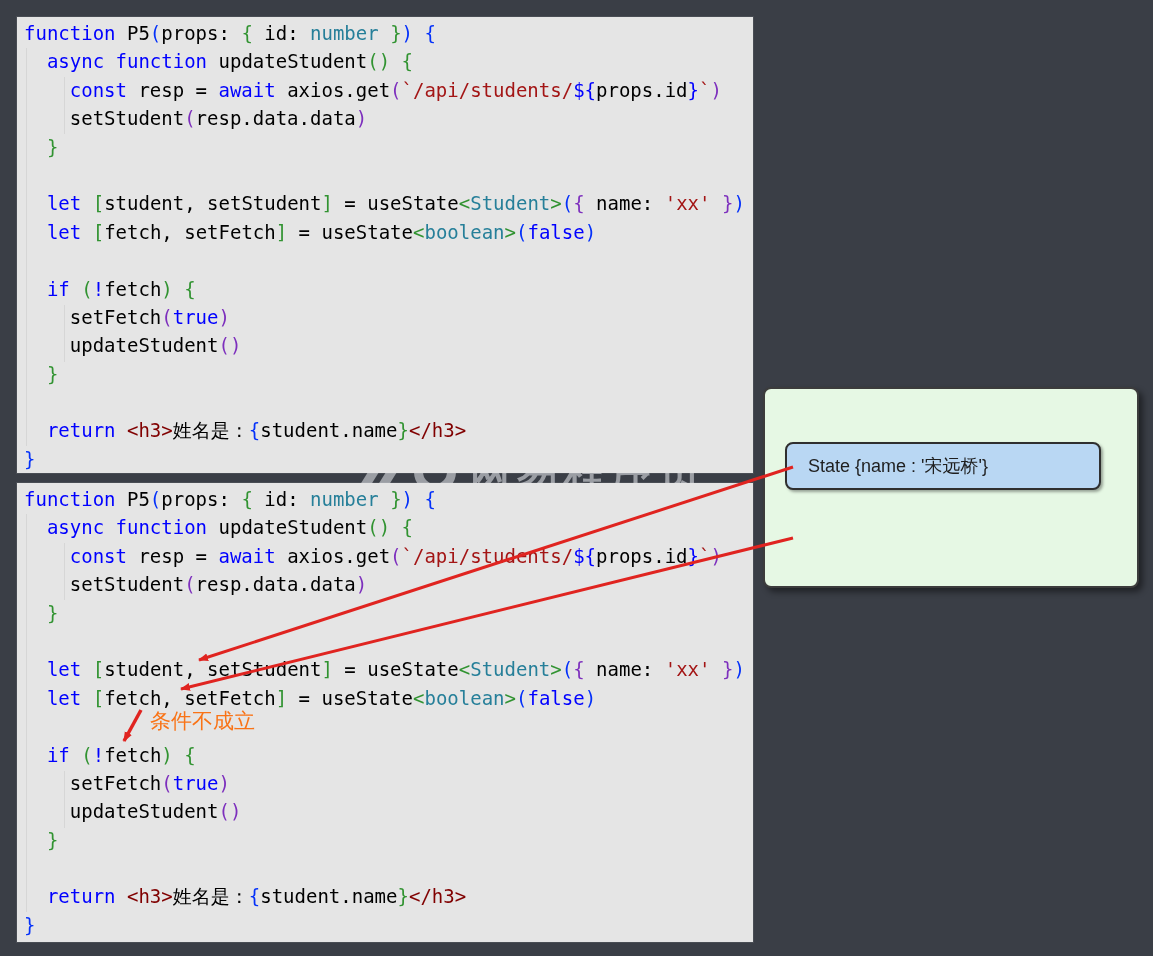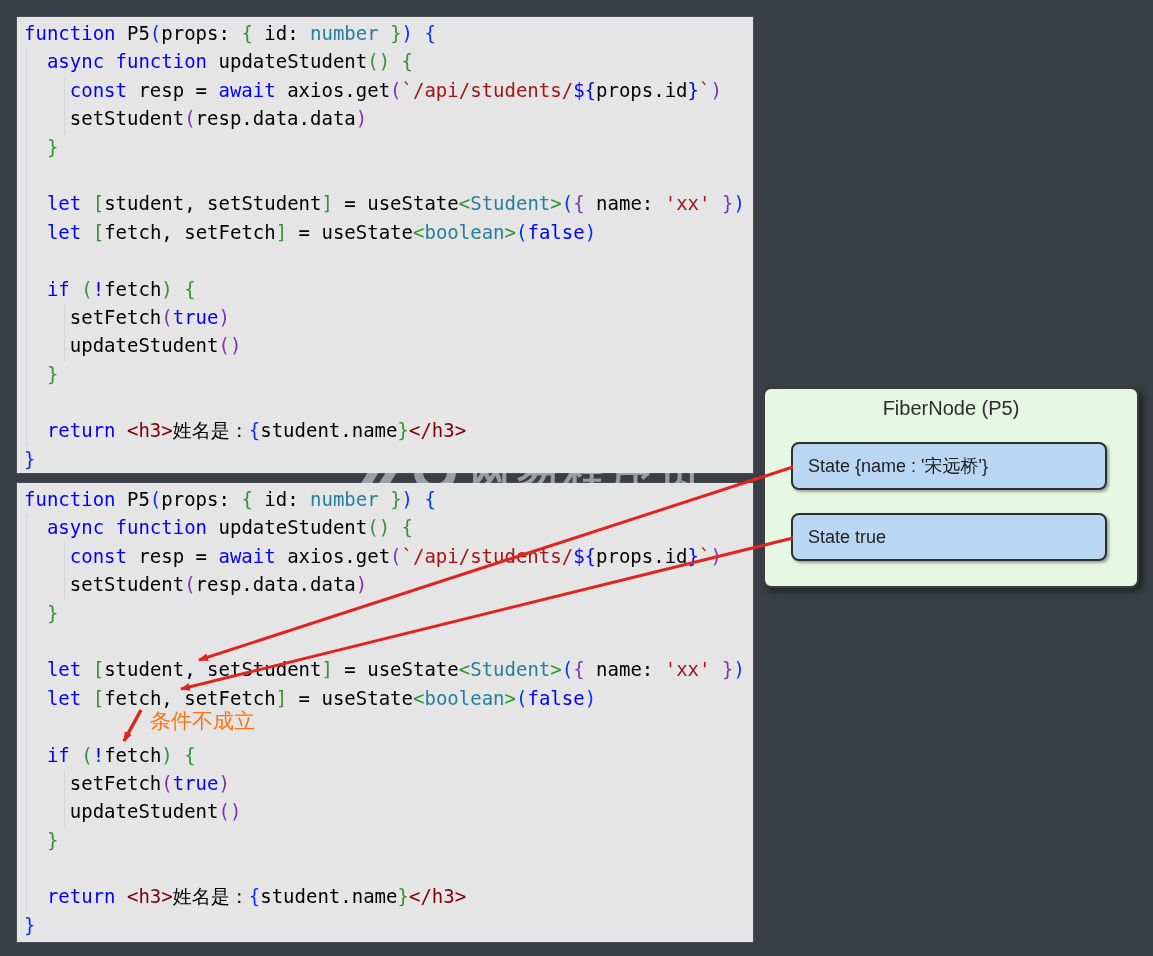--- a/index.html
+++ b/index.html
@@ -37,24 +37,24 @@
   
   #fiber-diagram{
     position:absolute;left:763px;top:387px;width:376px;height:201px;
     background:#e6f8e4;border:2px solid #3c3c3c;border-radius:8px;
     box-shadow:4px 4px 6px rgba(0,0,0,.45);z-index:2;box-sizing:border-box;
   }
   #fiber-title{
     text-align:center;padding-top:8px;font-size:20px;color:#2d2d2d;white-space:pre;
   }
   .state-box{
-    position:absolute;left:26px;width:316px;height:48px;
+    position:absolute;left:20px;width:316px;height:48px;
     background:#b9d7f3;border:2px solid #2f2f2f;border-radius:8px;
     box-shadow:2px 2px 3px rgba(0,0,0,.35);box-sizing:border-box;
-    display:flex;align-items:center;padding-left:15px;
+    display:flex;align-items:center;padding-left:21px;
     font-size:18px;color:#1f1f1f;white-space:pre;
   }
   #state-box-1{top:53px;}
   #state-box-2{top:124px;}
   
   #arrow-layer{position:absolute;left:0;top:0;z-index:3;pointer-events:none;}
   #condition-label{
     position:absolute;left:150px;top:707px;z-index:3;
     font-size:21px;color:#f97316;white-space:pre;
   }
@@ -125,23 +125,21 @@
     <div class="code-line"><span class="tk-p">  </span><span class="tk-k">if</span><span class="tk-p"> </span><span class="tk-b2">(</span><span class="tk-k">!</span><span class="tk-p">fetch</span><span class="tk-b2">)</span><span class="tk-p"> </span><span class="tk-b2">{</span></div>
     <div class="code-line"><span class="tk-p">    setFetch</span><span class="tk-b3">(</span><span class="tk-k">true</span><span class="tk-b3">)</span></div>
     <div class="code-line"><span class="tk-p">    updateStudent</span><span class="tk-b3">(</span><span class="tk-b3">)</span></div>
     <div class="code-line"><span class="tk-p">  </span><span class="tk-b2">}</span></div>
     <div class="code-line"> </div>
     <div class="code-line"><span class="tk-p">  </span><span class="tk-k">return</span><span class="tk-p"> </span><span class="tk-g">&lt;h3&gt;</span><span class="tk-p">姓名是：</span><span class="tk-b1">{</span><span class="tk-p">student.name</span><span class="tk-b2">}</span><span class="tk-g">&lt;/h3&gt;</span></div>
     <div class="code-line"><span class="tk-b1">}</span></div>
   </div>
 
 <div id="fiber-diagram">
-  <div id="fiber-title">FiberNode (P5)</div>
   <div id="state-box-1" class="state-box">State {name : '宋远桥'}</div>
-  <div id="state-box-2" class="state-box">State true</div>
 </div>
 
 <svg id="arrow-layer" width="1153" height="956">
   <defs>
     <marker id="ah" markerWidth="11" markerHeight="9" refX="9" refY="4" orient="auto" markerUnits="userSpaceOnUse">
       <path d="M0,0 L10,4 L0,8 Z" fill="#e02420"></path>
     </marker>
   </defs>
 <line x1="793" y1="467" x2="199" y2="660" stroke="#e02420" stroke-width="3" marker-end="url(#ah)"></line>
     <line x1="793" y1="538" x2="181" y2="689" stroke="#e02420" stroke-width="3" marker-end="url(#ah)"></line>

